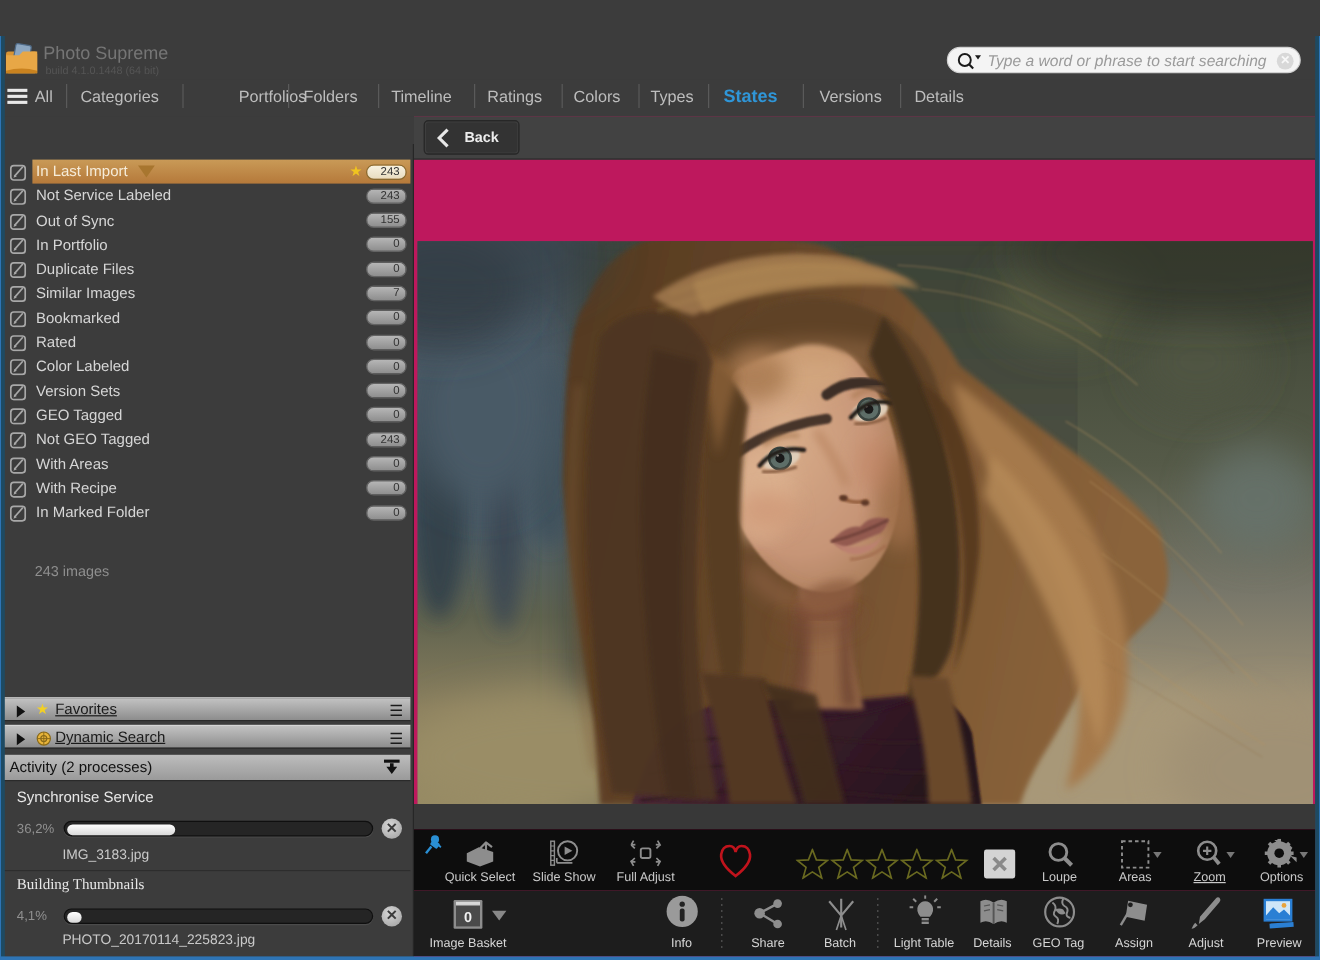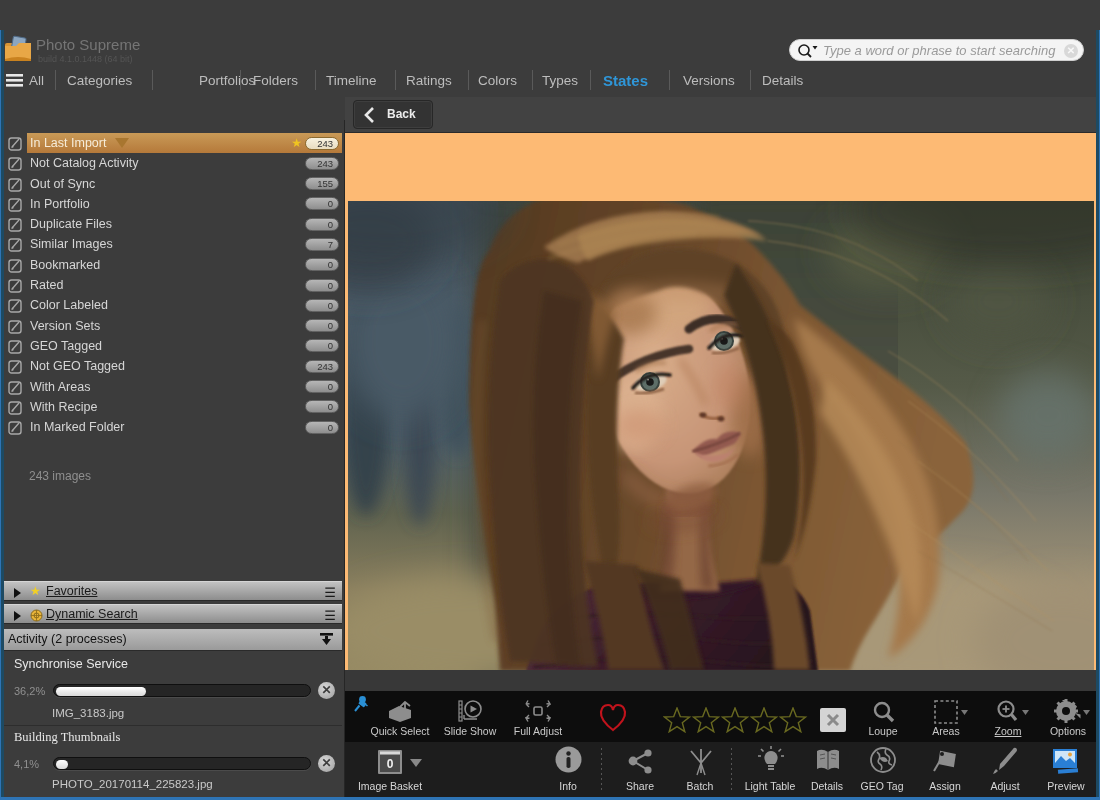--- a/index.html
+++ b/index.html
@@ -83,21 +83,21 @@
 .pfill { position:absolute; left:2px; top:2px; height:9px; border-radius:5px;
   background:linear-gradient(#ffffff,#d9d9d9); }
 .pX { position:absolute; right:10px; width:17px; height:17px; border-radius:9px;
   background:radial-gradient(circle at 40% 35%, #d8d8d8, #9d9d9d); color:#3c3c3c;
   font-size:12px; font-weight:bold; text-align:center; line-height:17px; }
 .pfile { position:absolute; left:52px; font-size:11.5px; color:#c9c9c9; }
 .psep { position:absolute; left:0; width:342px; height:1px; background:#2d2d2d; }
 
 
 #main { position:absolute; left:345px; top:97px; width:751px; height:703px;
-  background:#fdba74; }
+  background:#be185d; }
 #topstrip { position:absolute; left:0; top:0; width:751px; height:36px;
   background:#424242; border-bottom:1px solid #2b2b2b; }
 #backbtn { position:absolute; left:8px; top:3px; width:80px; height:29px;
   background:#333; border:1px solid #272727; border-radius:4px;
   box-shadow:inset 0 0 0 1px #3e3e3e; }
 #backbtn .bk { position:absolute; left:33px; top:6px; color:#ececec; font-size:12px;
   font-weight:bold; }
 #photo { position:absolute; left:3px; top:104px; width:746px; height:469px; }
 #botstrip { position:absolute; left:0; top:573px; width:751px; height:21px;
   background:#383838; }
@@ -177,21 +177,21 @@
           <div class="drop"></div>
           <div class="star">★</div>
           <div class="pill" style="background:linear-gradient(#f8f2e0,#e8dcc0);border-color:#8a6a30;">243</div>
         </div>
   <div class="row">
           <svg class="ric" width="15" height="15" viewBox="0 0 15 15">
             <rect x="1" y="2" width="12" height="12" rx="2.5" fill="none" stroke="#a8a8a8" stroke-width="1.4"></rect>
             <line x1="4" y1="11" x2="11" y2="3" stroke="#a8a8a8" stroke-width="1.4"></line>
             <path d="M3.2 12.2 L6 11 L4.2 9.6 Z" fill="#a8a8a8"></path>
           </svg>
-          <div class="rlb">Not Catalog Activity</div>
+          <div class="rlb">Not Service Labeled</div>
           <div class="pill">243</div>
         </div>
   <div class="row">
           <svg class="ric" width="15" height="15" viewBox="0 0 15 15">
             <rect x="1" y="2" width="12" height="12" rx="2.5" fill="none" stroke="#a8a8a8" stroke-width="1.4"></rect>
             <line x1="4" y1="11" x2="11" y2="3" stroke="#a8a8a8" stroke-width="1.4"></line>
             <path d="M3.2 12.2 L6 11 L4.2 9.6 Z" fill="#a8a8a8"></path>
           </svg>
           <div class="rlb">Out of Sync</div>
           <div class="pill">155</div>

